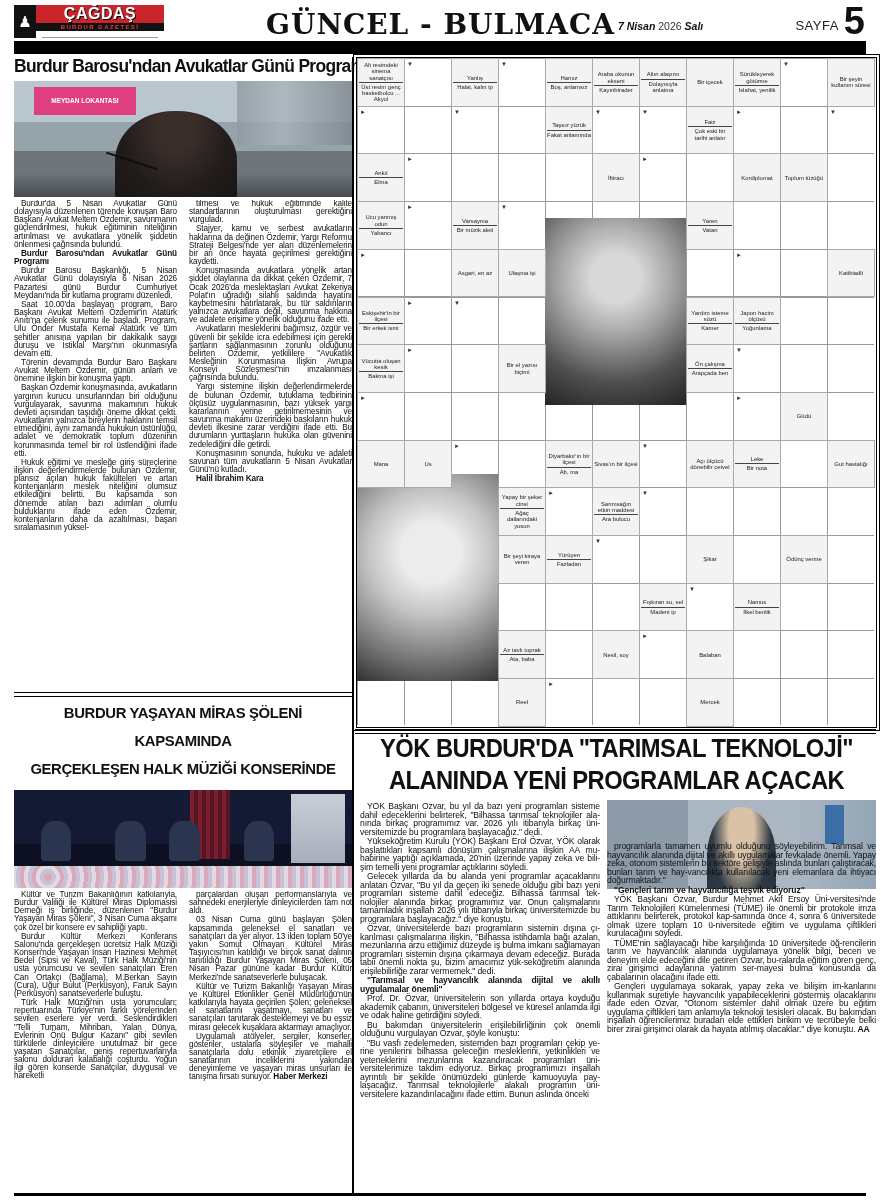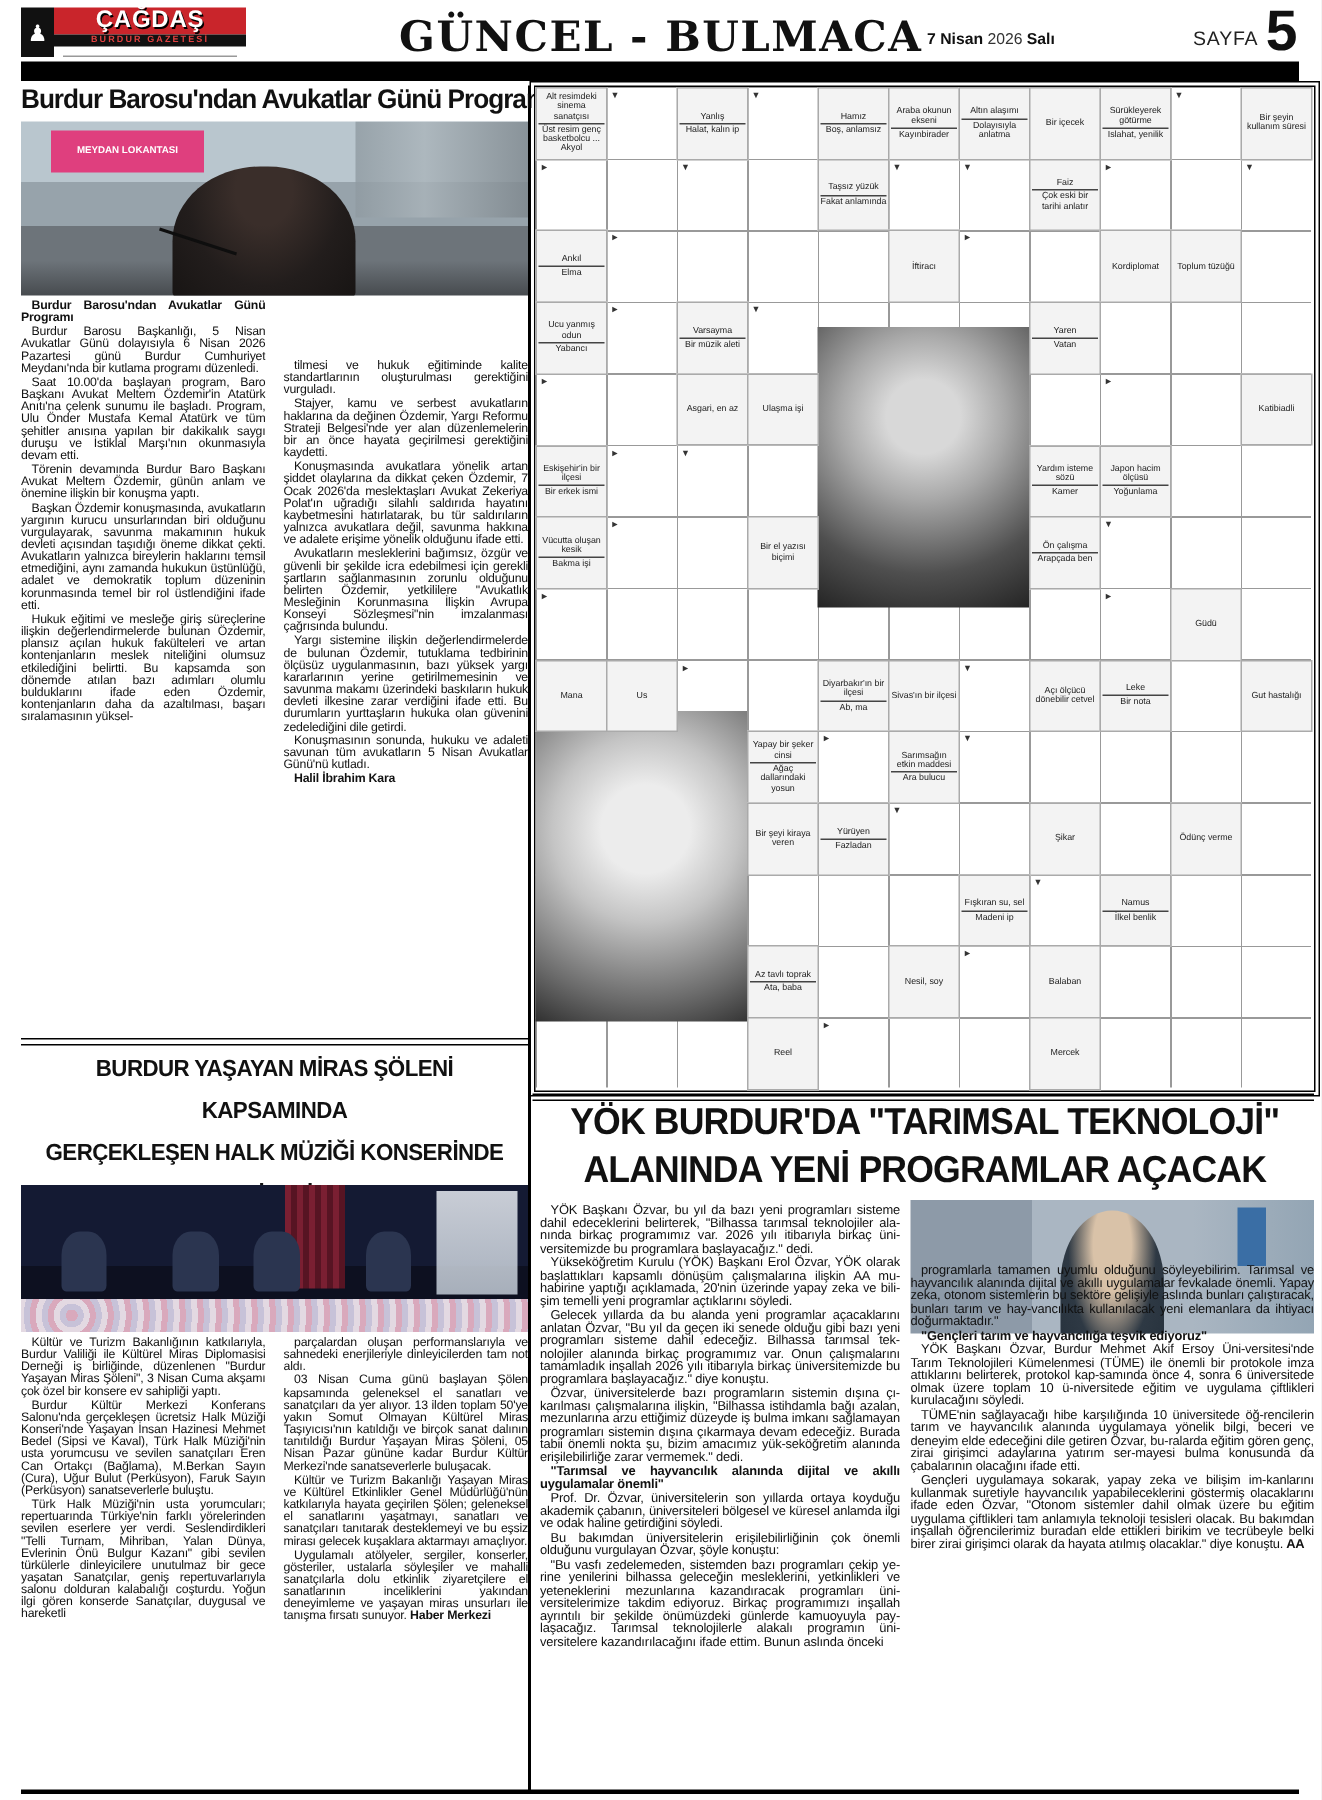--- a/index.html
+++ b/index.html
@@ -10,21 +10,21 @@
   .logo-fig{width:22px;background:#111;color:#fff;display:flex;align-items:center;justify-content:center;font-size:15px;}
   .logo-right{flex:1;display:flex;flex-direction:column;}
   .logo-main{background:#c9252b;color:#fff;font-weight:900;font-size:16px;letter-spacing:.5px;
              text-align:center;line-height:18px;text-shadow:1px 1px 0 #000;}
   .logo-sub{background:#111;color:#e04040;font-weight:700;font-size:6px;letter-spacing:1.4px;text-align:center;line-height:8px;}
   .logo-script{height:7px;border-bottom:1px solid #999;margin:0 6px;}
   .page-title{position:absolute;left:0;right:0;top:8px;text-align:center;
               font-family:"DejaVu Serif","Liberation Serif",serif;font-weight:900;font-size:28px;letter-spacing:1px;}
   .page-date{position:absolute;left:618px;top:20px;font-size:10.5px;white-space:nowrap;}
   .page-date .lt{font-weight:400;color:#333;}
-  .page-date b{font-weight:700;}
+  .page-date b{font-weight:700;font-style:italic;}
   .page-label{position:absolute;right:16px;top:2px;display:flex;align-items:flex-end;gap:5px;}
   .page-label .w{font-size:13px;letter-spacing:.5px;margin-bottom:7px;color:#222;}
   .page-label .n{font-size:38px;font-weight:700;line-height:38px;}
   .top-bar{position:absolute;left:14px;top:41px;width:852px;height:13px;background:#000;}
   .vrule{position:absolute;left:352px;top:57px;width:1.5px;height:1137px;background:#000;}
   .bottom-rule{position:absolute;left:14px;top:1193px;width:852px;height:2.5px;background:#000;}
   .double-rule{border-top:1.5px solid #000;border-bottom:1.5px solid #000;height:3px;position:absolute;}
   
   .cols{position:absolute;overflow:hidden;font-size:8.2px;line-height:8.15px;letter-spacing:-0.12px;text-align:justify;}
   .para{margin:0 0 1px 0;text-indent:7px;}
@@ -111,28 +111,29 @@
   <div class="vrule"></div>
 
   <div class="a1-title">Burdur Barosu'ndan Avukatlar Günü Programı</div>
   <div class="a1-photo">
     <div class="bldg"></div>
     <div class="sign">MEYDAN LOKANTASI</div>
     <div class="figure"></div>
     <div class="mic"></div>
   </div>
   <div class="cols" style="left:14px;top:200px;width:163px;height:492px;">
+      <p class="para">Burdur'da 5 Nisan Avukatlar Günü dolayısıyla düzenlenen törende konuşan Baro Başkanı Avukat Meltem Özdemir, savunmanın güçlendirilmesi, hukuk eğitiminin niteliğinin artırılması ve avukatlara yönelik şiddetin önlenmesi çağrısında bulundu.</p>
       <p class="para bold">Burdur Barosu'ndan Avukatlar Günü Programı</p>
       <p class="para">Burdur Barosu Başkanlığı, 5 Nisan Avukatlar Günü dolayısıyla 6 Nisan 2026 Pazartesi günü Burdur Cumhuriyet Meydanı'nda bir kutlama programı düzenledi.</p>
       <p class="para">Saat 10.00'da başlayan program, Baro Başkanı Avukat Meltem Özdemir'in Atatürk Anıtı'na çelenk sunumu ile başladı. Program, Ulu Önder Mustafa Kemal Atatürk ve tüm şehitler anısına yapılan bir dakikalık saygı duruşu ve İstiklal Marşı'nın okunmasıyla devam etti.</p>
       <p class="para">Törenin devamında Burdur Baro Başkanı Avukat Meltem Özdemir, günün anlam ve önemine ilişkin bir konuşma yaptı.</p>
       <p class="para">Başkan Özdemir konuşmasında, avukatların yargının kurucu unsurlarından biri olduğunu vurgulayarak, savunma makamının hukuk devleti açısından taşıdığı öneme dikkat çekti. Avukatların yalnızca bireylerin haklarını temsil etmediğini, aynı zamanda hukukun üstünlüğü, adalet ve demokratik toplum düzeninin korunmasında temel bir rol üstlendiğini ifade etti.</p>
       <p class="para">Hukuk eğitimi ve mesleğe giriş süreçlerine ilişkin değerlendirmelerde bulunan Özdemir, plansız açılan hukuk fakülteleri ve artan kontenjanların meslek niteliğini olumsuz etkilediğini belirtti. Bu kapsamda son dönemde atılan bazı adımları olumlu bulduklarını ifade eden Özdemir, kontenjanların daha da azaltılması, başarı sıralamasının yüksel-</p>
     </div>
-  <div class="cols" style="left:189px;top:200px;width:163px;height:492px;margin-top:40px;">
+  <div class="cols" style="left:189px;top:200px;width:163px;height:492px;">
       <p class="para">tilmesi ve hukuk eğitiminde kalite standartlarının oluşturulması gerektiğini vurguladı.</p>
       <p class="para">Stajyer, kamu ve serbest avukatların haklarına da değinen Özdemir, Yargı Reformu Strateji Belgesi'nde yer alan düzenlemelerin bir an önce hayata geçirilmesi gerektiğini kaydetti.</p>
       <p class="para">Konuşmasında avukatlara yönelik artan şiddet olaylarına da dikkat çeken Özdemir, 7 Ocak 2026'da meslektaşları Avukat Zekeriya Polat'ın uğradığı silahlı saldırıda hayatını kaybetmesini hatırlatarak, bu tür saldırıların yalnızca avukatlara değil, savunma hakkına ve adalete erişime yönelik olduğunu ifade etti.</p>
       <p class="para">Avukatların mesleklerini bağımsız, özgür ve güvenli bir şekilde icra edebilmesi için gerekli şartların sağlanmasının zorunlu olduğunu belirten Özdemir, yetkililere "Avukatlık Mesleğinin Korunmasına İlişkin Avrupa Konseyi Sözleşmesi"nin imzalanması çağrısında bulundu.</p>
       <p class="para">Yargı sistemine ilişkin değerlendirmelerde de bulunan Özdemir, tutuklama tedbirinin ölçüsüz uygulanmasının, bazı yüksek yargı kararlarının yerine getirilmemesinin ve savunma makamı üzerindeki baskıların hukuk devleti ilkesine zarar verdiğini ifade etti. Bu durumların yurttaşların hukuka olan güvenini zedelediğini dile getirdi.</p>
       <p class="para">Konuşmasının sonunda, hukuku ve adaleti savunan tüm avukatların 5 Nisan Avukatlar Günü'nü kutladı.</p>
       <p class="para bold">Halil İbrahim Kara</p>
     </div>
   <div class="double-rule" style="left:14px;top:692px;width:338px;"></div>
 

